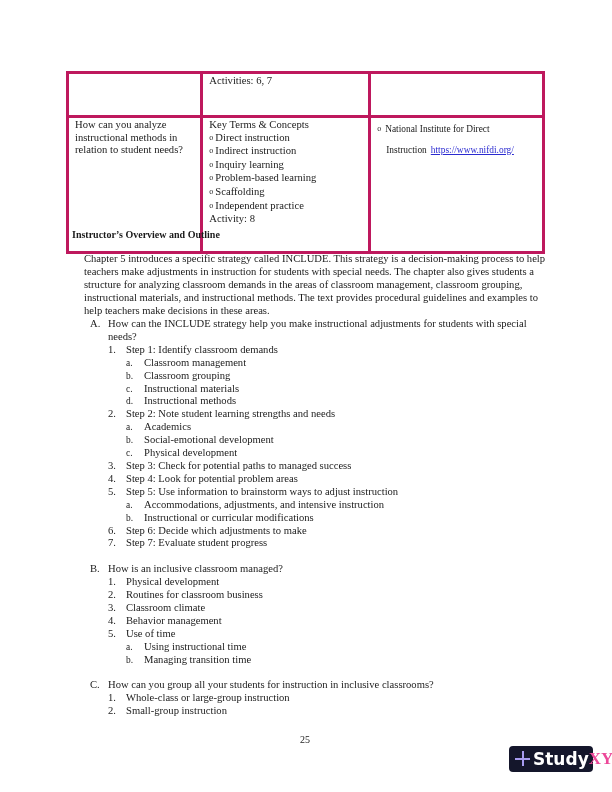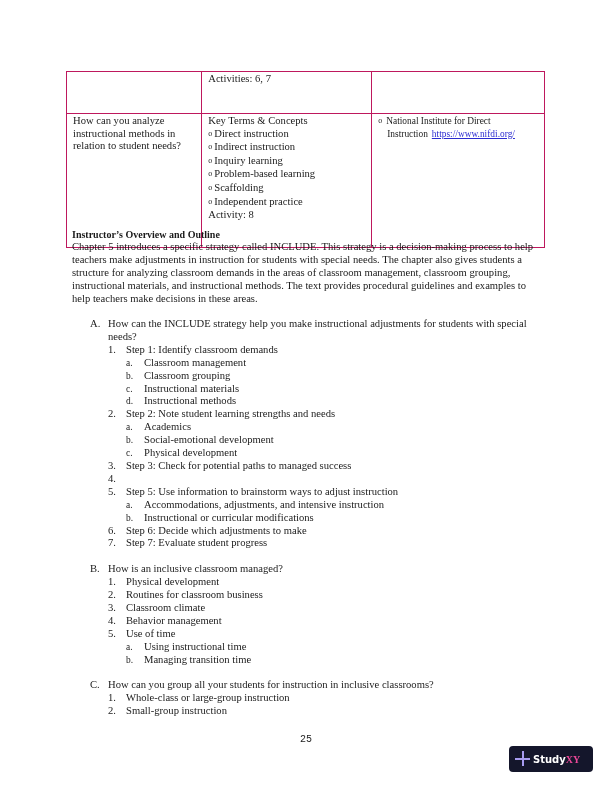--- a/index.html
+++ b/index.html
@@ -7,59 +7,59 @@
       width: 612px; height: 792px; position: relative; overflow: hidden;
       font-family: "Liberation Serif", serif; color: #1a1a1a;
     }
     .page { position: absolute; left: 0; top: 0; width: 612px; height: 792px; }
 
     table.outline-table {
       position: absolute; left: 66px; top: 71px; width: 479px;
       border-collapse: collapse; font-size: 10.6px; line-height: 12.6px;
     }
     table.outline-table td {
-      border: 1px solid #be185d; vertical-align: top; padding: 1px 6px 16px 6px;
+      border: 3px solid #be185d; vertical-align: top; padding: 1px 6px 16px 6px;
     }
     .col1 { width: 123px; }
     .col2 { width: 158px; }
     .col3 { width: 160px; }
     tr.row-top td { height: 24px; }
     tr.row-main td { height: 116px; }
     .bul { font-size: 8px; margin-right: 2px; position: relative; top: -1px; }
-    .res-item { font-size: 9.4px; line-height: 12px; padding-left: 9px; text-indent: -9px; }
+    .res-item { font-size: 9.4px; line-height: 20px; padding-left: 9px; text-indent: -9px; }
     .res-link { color: #2a2ad0; text-decoration: underline; margin-left: 4px; }
 
     .heading {
       position: absolute; left: 72px; top: 229px; font-weight: bold; font-size: 10px;
     }
     .intro {
       position: absolute; left: 72px; top: 241px; width: 470px;
-      font-size: 10.6px; line-height: 12.9px; margin: 0;
+      font-size: 10.6px; line-height: 12.9px; margin: 12px;
     }
 
     .outline {
       position: absolute; left: 90px; top: 318px; width: 450px;
       font-size: 10.6px; line-height: 12.9px;
     }
     .sec { margin-bottom: 12.9px; }
     .sec-head { display: flex; }
     .sec-letter { width: 18px; flex: none; }
     .lvl1 { display: flex; padding-left: 18px; }
     .lvl1 .num { width: 18px; flex: none; }
     .lvl2 { display: flex; padding-left: 36px; }
     .lvl2 .let { width: 18px; flex: none; font-size: 9.4px; }
 
     .page-number {
       position: absolute; left: 300px; top: 734px;
-      font-family: Liberation Mono, monospace; font-size: 10px; color: #222;
+      font-family: Liberation Serif, serif; font-size: 10px; color: #222;
     }
     .badge {
       position: absolute; left: 509px; top: 746px; width: 84px; height: 26px;
       background: #14162b; border-radius: 4px; display: flex; align-items: center;
-      font-family: "DejaVu Sans", sans-serif; font-weight: bold; font-size: 10px; color: #fff;
+      font-family: "DejaVu Sans", sans-serif; font-weight: bold; font-size: 17px; color: #fff;
     }
     .badge .plus { width: 24px; height: 26px; position: relative; flex: none; }
     .badge .plus::before, .badge .plus::after {
       content: ""; position: absolute; background: #a79bf0;
     }
     .badge .plus::before { left: 6px; top: 12px; width: 15px; height: 1.5px; }
     .badge .plus::after { left: 13px; top: 5px; width: 1.5px; height: 15px; }
     .badge .xy { color: #ec4899; font-family: Liberation Serif, serif; }
   </style>
 </head>
@@ -141,20 +141,21 @@
         <div class="lvl2">
           <span class="let">c.</span>
           <span>Physical development</span>
         </div>
         <div class="lvl1">
           <span class="num">3.</span>
           <span>Step 3: Check for potential paths to managed success</span>
         </div>
         <div class="lvl1">
           <span class="num">4.</span>
+          <span>Step 4: Look for potential problem areas</span>
         </div>
         <div class="lvl1">
           <span class="num">5.</span>
           <span>Step 5: Use information to brainstorm ways to adjust instruction</span>
         </div>
         <div class="lvl2">
           <span class="let">a.</span>
           <span>Accommodations, adjustments, and intensive instruction</span>
         </div>
         <div class="lvl2">

